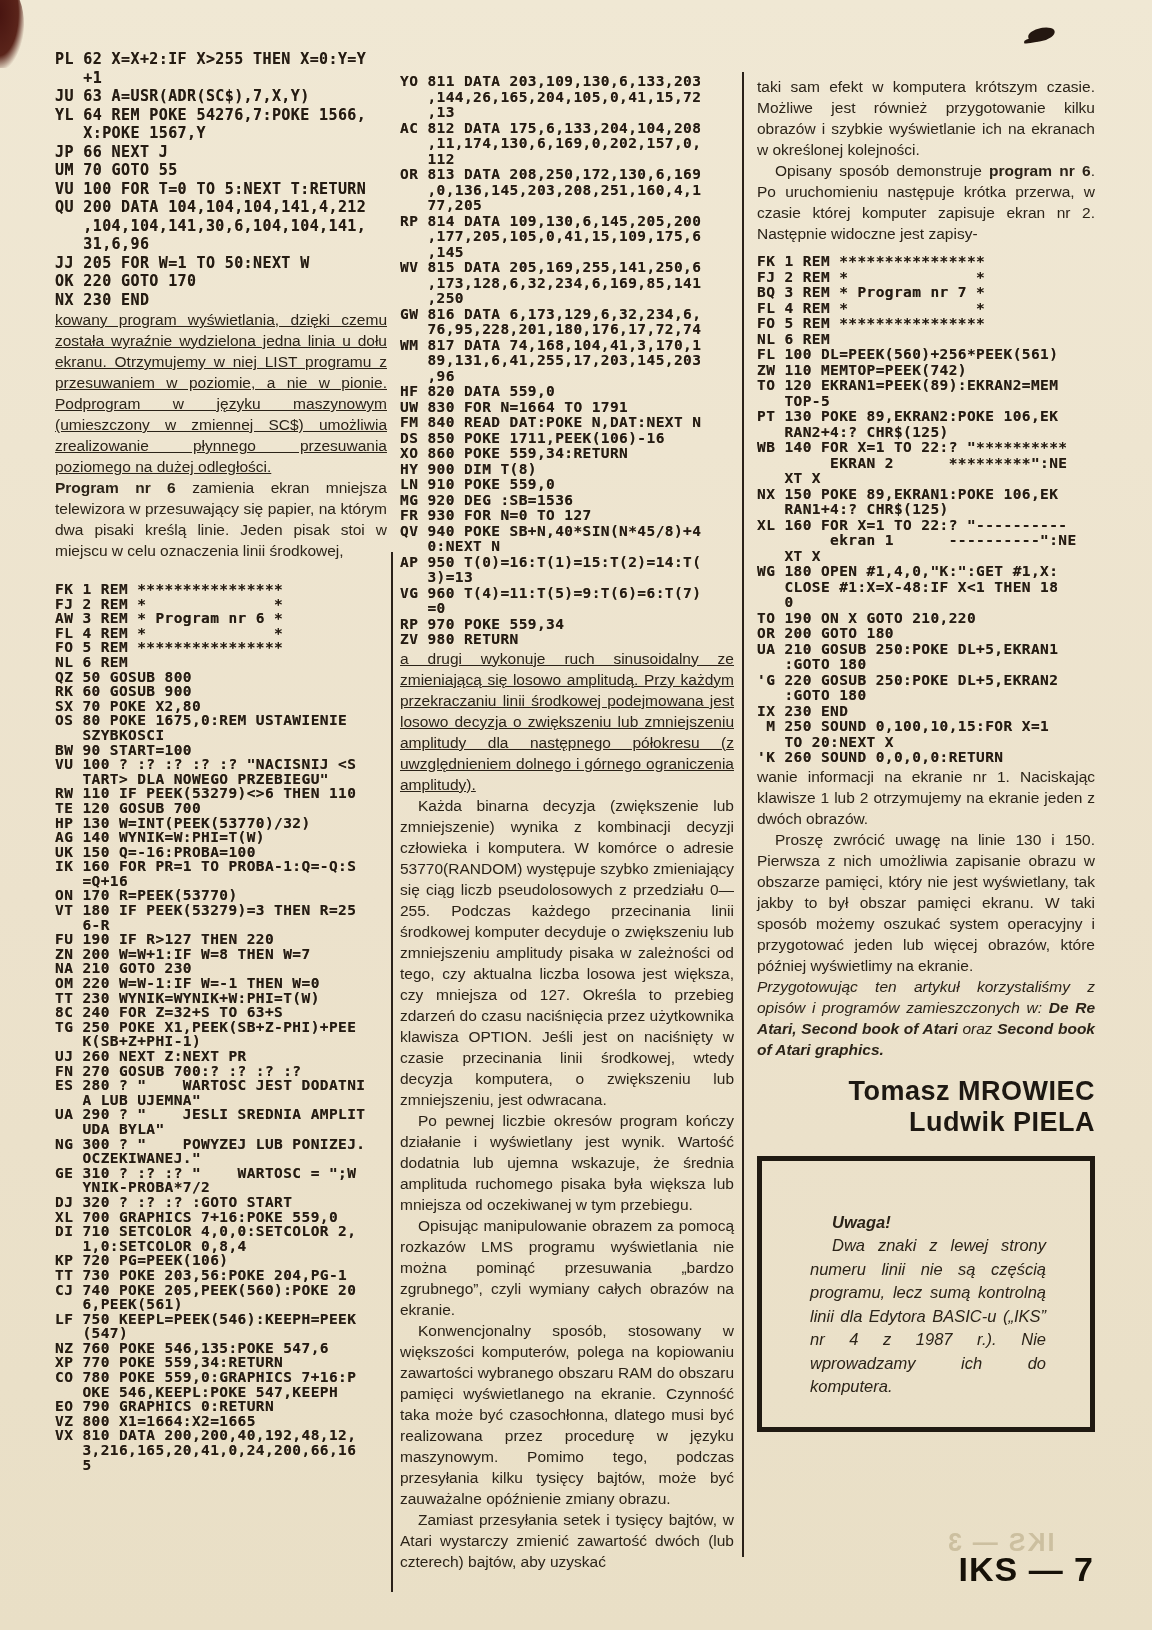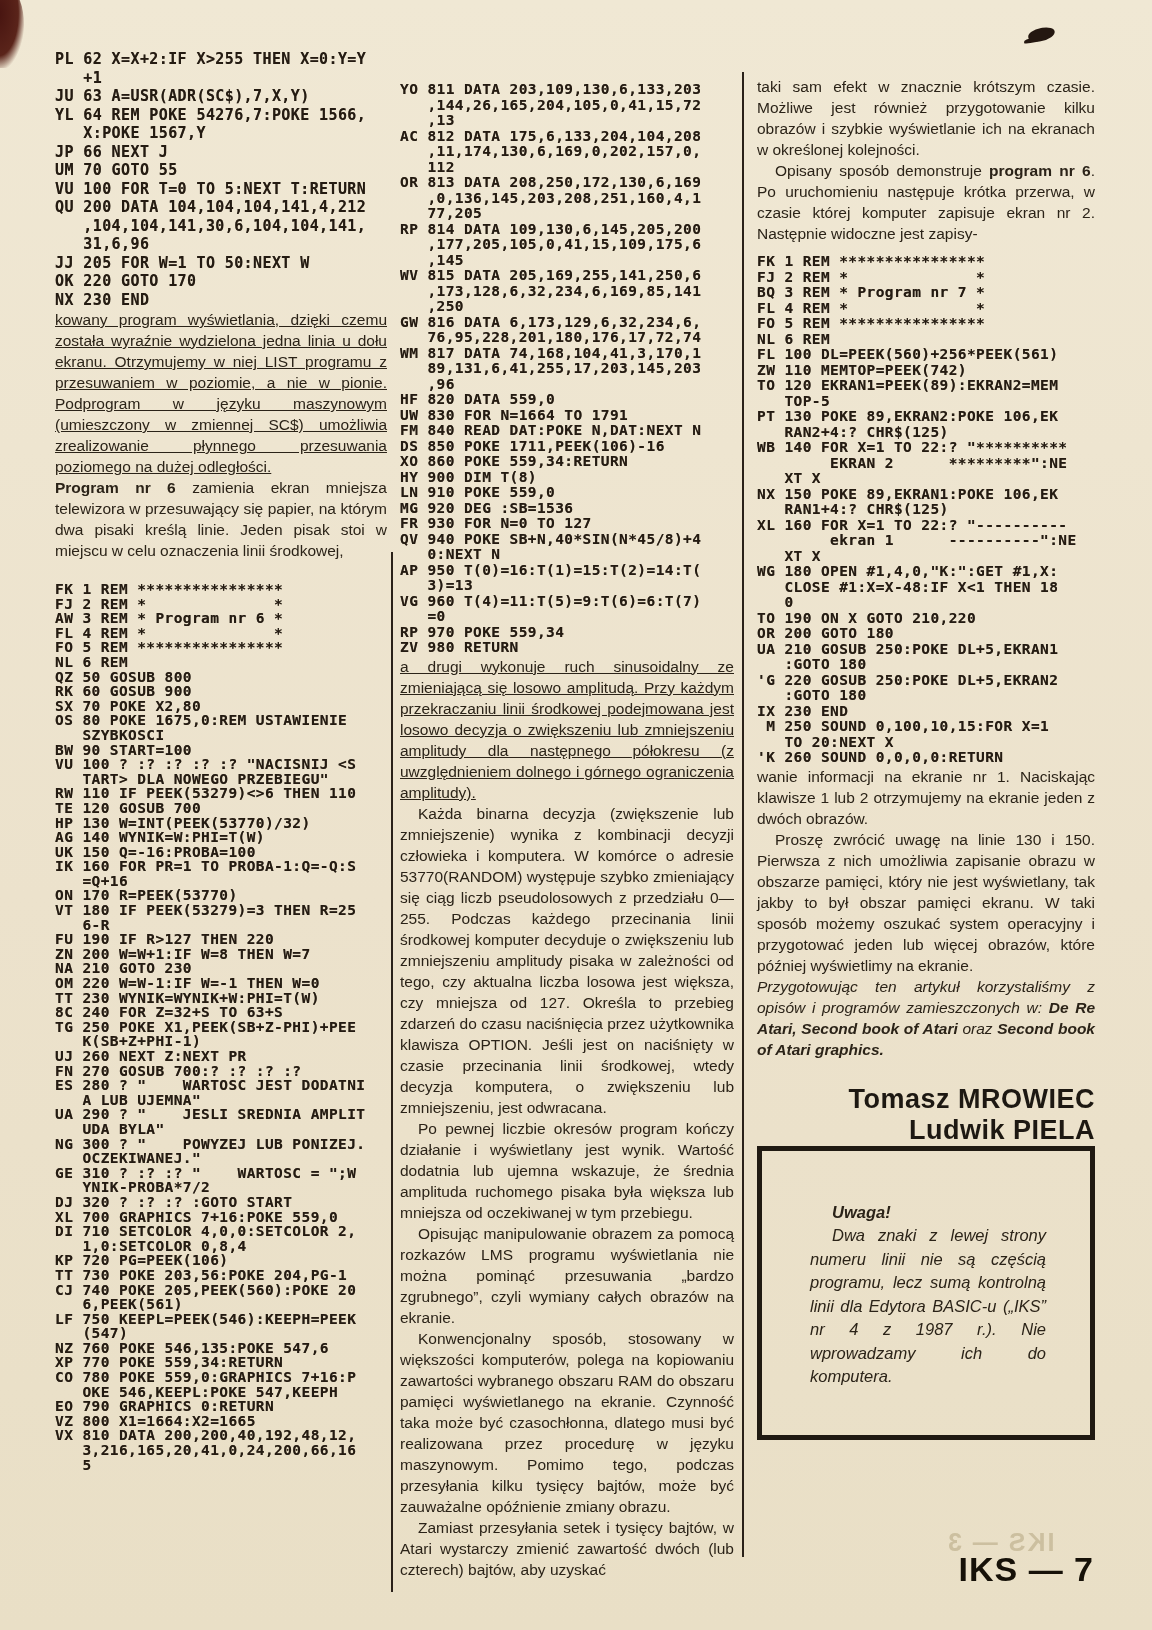--- a/index.html
+++ b/index.html
@@ -3,21 +3,21 @@
 <meta charset="utf-8">
 <style>
   html,body { margin:0; padding:0; background:#8f8677; }
   .page {
     position:relative; width:1152px; height:1630px; overflow:hidden;
     background:linear-gradient(180deg,#f0e8d4 0%, #ece2cc 55%, #e9dfc6 100%);
     font-family:"Liberation Sans", sans-serif; color:#2b2318;
   }
   .col { position:absolute; }
   .col-left  { left:55px;  top:50px;  width:332px; }
-  .col-mid   { left:400px; top:82px;  width:334px; }
+  .col-mid   { left:400px; top:74px;  width:334px; }
   .col-right { left:757px; top:76px;  width:338px; }
 
   .code {
     font-family:"DejaVu Sans Mono", monospace; font-weight:700;
     font-size:14.5px; letter-spacing:0.4px; white-space:pre;
     color:#241b12; margin:0; overflow:hidden;
     text-shadow:0 0 0.6px rgba(40,28,14,.55);
   }
   .code-top   { font-size:15px;  line-height:18.5px; }
   .code-left  { line-height:14.6px; margin-top:12px; }
@@ -32,24 +32,24 @@
   .sp-top-lg { margin-top:34px;text-decoration:underline; }
   .sp-top-md { margin-top:21px; }
   .sp-top-sm { margin-top:8px; }
 
   .credits {
     font-style:italic; font-size:16px; line-height:21.5px;
     text-align:justify; margin-top:30px;
   }
   .authors {
     text-align:right; font-weight:700; font-size:27px; line-height:31px;
-    margin-top:24px; letter-spacing:0.5px; color:#1d1812;
+    margin-top:16px; letter-spacing:0.5px; color:#1d1812;
   }
   .notice {
-    border:5px solid #201a12; padding:50px 44px 46px 48px;
+    border:5px solid #201a12; margin-top:18px; padding:50px 44px 28px 48px;
     background:transparent;
   }
   .notice-title { text-align:center; font-weight:700; font-size:19px; margin:0 0 30px 0; color:#1d1812; }
   .notice p {
     font-style:italic; font-size:16.5px; line-height:23.5px;
     text-align:justify; text-indent:22px; margin:0; color:#2b2318;
   }
 
   .divider { position:absolute; width:2px; background:#27201642; background:#2a2119; }
   .divider-a { left:391px; top:552px; height:1040px; }
@@ -207,21 +207,21 @@
 ZV 980 RETURN</pre>
     <p class="body sp-top-lg">a drugi wykonuje ruch sinusoidalny ze zmieniającą się losowo amplitudą. Przy każdym przekraczaniu linii środkowej podejmowana jest losowo decyzja o zwiększeniu lub zmniejszeniu amplitudy dla następnego półokresu (z uwzględnieniem dolnego i górnego ograniczenia amplitudy).</p>
     <p class="body indent">Każda binarna decyzja (zwiększenie lub zmniejszenie) wynika z kombinacji decyzji człowieka i komputera. W komórce o adresie 53770(RANDOM) występuje szybko zmieniający się ciąg liczb pseudolosowych z przedziału 0—255. Podczas każdego przecinania linii środkowej komputer decyduje o zwiększeniu lub zmniejszeniu amplitudy pisaka w zależności od tego, czy aktualna liczba losowa jest większa, czy mniejsza od 127. Określa to przebieg zdarzeń do czasu naciśnięcia przez użytkownika klawisza OPTION. Jeśli jest on naciśnięty w czasie przecinania linii środkowej, wtedy decyzja komputera, o zwiększeniu lub zmniejszeniu, jest odwracana.</p>
     <p class="body indent">Po pewnej liczbie okresów program kończy działanie i wyświetlany jest wynik. Wartość dodatnia lub ujemna wskazuje, że średnia amplituda ruchomego pisaka była większa lub mniejsza od oczekiwanej w tym przebiegu.</p>
     <p class="body indent">Opisując manipulowanie obrazem za pomocą rozkazów LMS programu wyświetlania nie można pominąć przesuwania „bardzo zgrubnego”, czyli wymiany całych obrazów na ekranie.</p>
     <p class="body indent">Konwencjonalny sposób, stosowany w większości komputerów, polega na kopiowaniu zawartości wybranego obszaru RAM do obszaru pamięci wyświetlanego na ekranie. Czynność taka może być czasochłonna, dlatego musi być realizowana przez procedurę w języku maszynowym. Pomimo tego, podczas przesyłania kilku tysięcy bajtów, może być zauważalne opóźnienie zmiany obrazu.</p>
     <p class="body indent">Zamiast przesyłania setek i tysięcy bajtów, w Atari wystarczy zmienić zawartość dwóch (lub czterech) bajtów, aby uzyskać</p>
   </div>
 
   <div class="col col-right">
-    <p class="body">taki sam efekt w znacznie krótszym czasie. Możliwe jest również przygotowanie kilku obrazów i szybkie wyświetlanie ich na ekranach w określonej kolejności.</p>
+    <p class="body">taki sam efekt w komputera krótszym czasie. Możliwe jest również przygotowanie kilku obrazów i szybkie wyświetlanie ich na ekranach w określonej kolejności.</p>
     <p class="body indent"><span>Opisany sposób demonstruje </span><b>program nr 6</b><span>. Po uruchomieniu następuje krótka przerwa, w czasie której komputer zapisuje ekran nr 2. Następnie widoczne jest zapisy-</span></p>
     <pre class="code code-right">FK 1 REM ****************
 FJ 2 REM *              *
 BQ 3 REM * Program nr 7 *
 FL 4 REM *              *
 FO 5 REM ****************
 NL 6 REM
 FL 100 DL=PEEK(560)+256*PEEK(561)
 ZW 110 MEMTOP=PEEK(742)
 TO 120 EKRAN1=PEEK(89):EKRAN2=MEM

